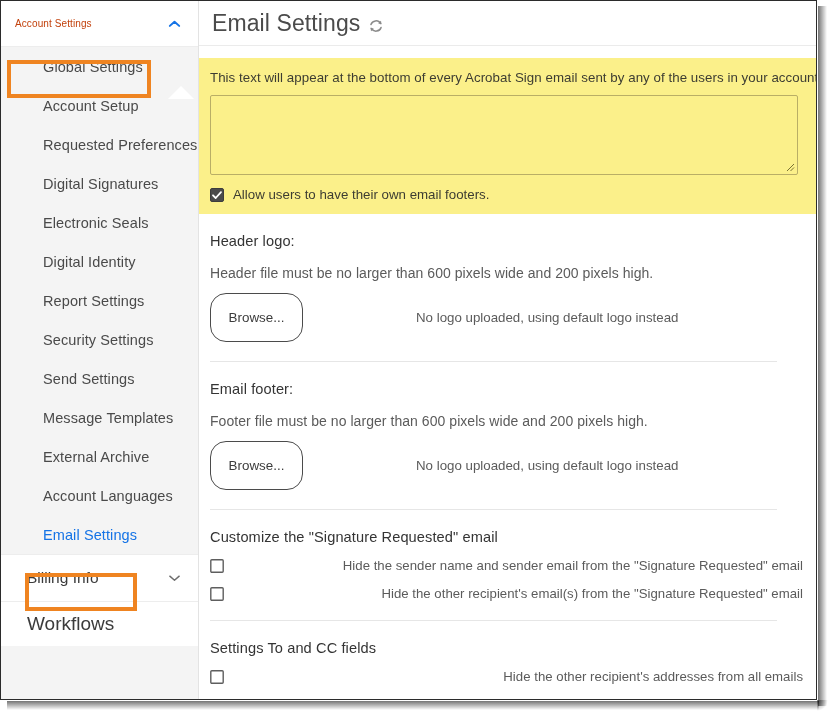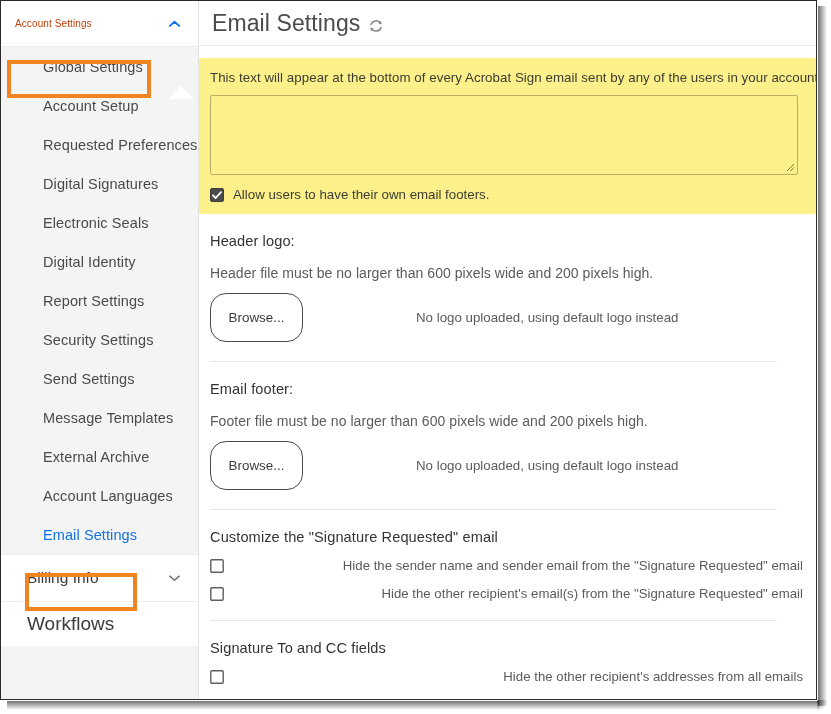--- a/index.html
+++ b/index.html
@@ -379,21 +379,21 @@
                 <svg class="checkbox" viewBox="0 0 14 14">
                   <rect x="0.8" y="0.8" width="12.4" height="12.4" rx="1" fill="#ffffff" stroke="#5e5e5e" stroke-width="1.4"></rect>
                 </svg>
                 <span class="opt-label">Hide the other recipient's email(s) from the "Signature Requested" email</span>
               </div>
             </div>
           <div class="divider"></div>
         </div>
 
         <div class="section">
-          <div class="sec-title">Signature To and CC fields</div>
+          <div class="sec-title">Settings To and CC fields</div>
           <div id="tocc-options">
               <div class="opt-row">
                 <svg class="checkbox" viewBox="0 0 14 14">
                   <rect x="0.8" y="0.8" width="12.4" height="12.4" rx="1" fill="#ffffff" stroke="#5e5e5e" stroke-width="1.4"></rect>
                 </svg>
                 <span class="opt-label">Hide the other recipient's addresses from all emails</span>
               </div>
             </div>
         </div>
 

